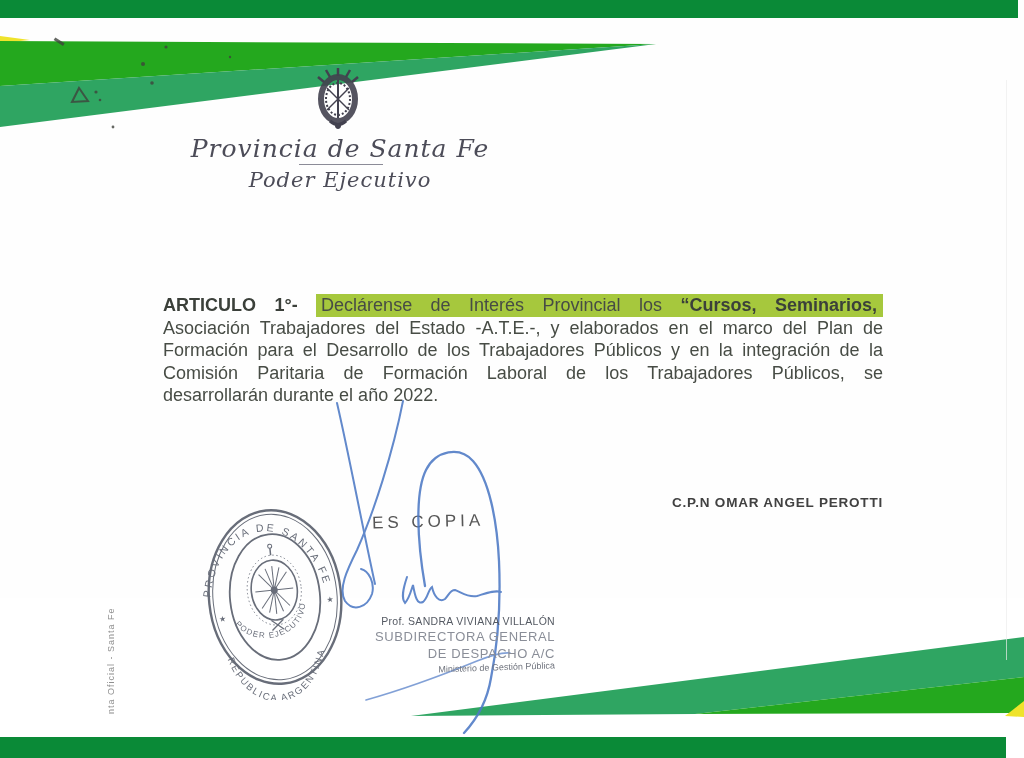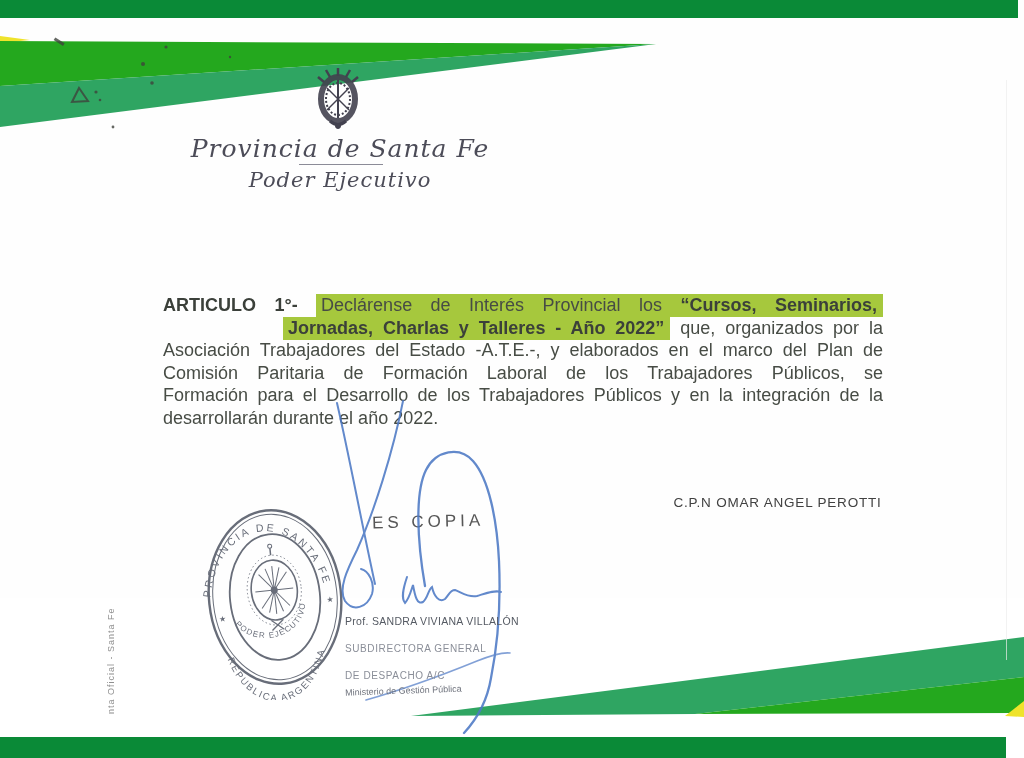--- a/index.html
+++ b/index.html
@@ -23,27 +23,27 @@
   
   #body-text{left:163px;top:294px;width:720px;font-size:18px;line-height:22.5px;color:var(--ink)}
   .jline{text-align:justify;text-align-last:justify}
   .jline.last{text-align-last:left}
   .indent2{padding-left:120px}
   .hl{background:var(--hl,#A6C83D);padding:1px 6px 2px 5px}
   b{color:#3b403a}
   #article2-line{left:163px;top:434px;font-size:18px;color:var(--ink)}
   
   #signatories{left:640px;top:495px;width:275px;text-align:center;font-size:13.5px;
-               line-height:16px;letter-spacing:.8px;color:#414141;font-weight:normal}
+               line-height:16px;letter-spacing:.8px;color:#414141;font-weight:bold}
   
   #es-copia{left:372px;top:512px;font-size:17px;letter-spacing:4px;color:#575757;transform:rotate(-1.5deg)}
   
-  #signer{left:345px;top:615px;width:210px;text-align:left;color:#6b6f78}
+  #signer{left:345px;top:615px;width:210px;text-align:right;color:#6b6f78}
   #signer .l1{font-size:10.5px;color:#555a63;letter-spacing:.3px}
-  #signer .l2,#signer .l3{font-size:10px;letter-spacing:.6px;color:#8a8e98;margin-top:16px}
+  #signer .l2,#signer .l3{font-size:13px;letter-spacing:.6px;color:#8a8e98;margin-top:2px}
   #signer .l4{font-size:9px;color:#6f737d;margin-top:3px;transform:rotate(-2deg)}
   
   #watermark{left:106px;top:714px;transform:rotate(-90deg);transform-origin:0 0;
              font-size:9px;letter-spacing:1px;color:#8f8f8f;white-space:nowrap}
   #crease{left:1006px;top:80px;width:1px;height:580px;background:#ededed;opacity:.7}
 </style>
 </head>
 <body>
 
 <div id="page">
@@ -90,24 +90,23 @@
       <path d="M18,55 Q26,62 34,55" stroke-width="3"></path>
       <circle cx="26" cy="60" r="2.5" fill="#42414f"></circle>
     </g>
   </svg>
   <div id="province-title" class="abs script">Provincia de Santa Fe</div>
   <div id="title-underline" class="abs"></div>
   <div id="branch-title" class="abs script">Poder Ejecutivo</div>
 
   <div id="body-text" class="abs">
     <div class="jline"><b>ARTICULO 1°-</b> <span class="hl"><span>Declárense de Interés Provincial los</span> <b>“Cursos, Seminarios,</b></span></div>
-    <div class="jline"><span class="indent2"></span><span class="hl"><b>Jornadas, Charlas y Talleres - Año 2022”</b></span> <span>que, organizados por la</span></div>
     <div class="jline">Asociación Trabajadores del Estado -A.T.E.-, y elaborados en el marco del Plan de</div>
+    <div class="jline">Formación para el Desarrollo de los Trabajadores Públicos y en la integración de la</div>
     <div class="jline">Comisión Paritaria de Formación Laboral de los Trabajadores Públicos, se</div>
-    <div class="jline">Formación para el Desarrollo de los Trabajadores Públicos y en la integración de la</div>
     <div class="jline last">desarrollarán durante el año 2022.</div>
   </div>
 
 
   <div id="signatories" class="abs">
     <div>C.P.N OMAR ANGEL PEROTTI</div>
   </div>
 
   <div id="es-copia" class="abs">ES COPIA</div>
 

